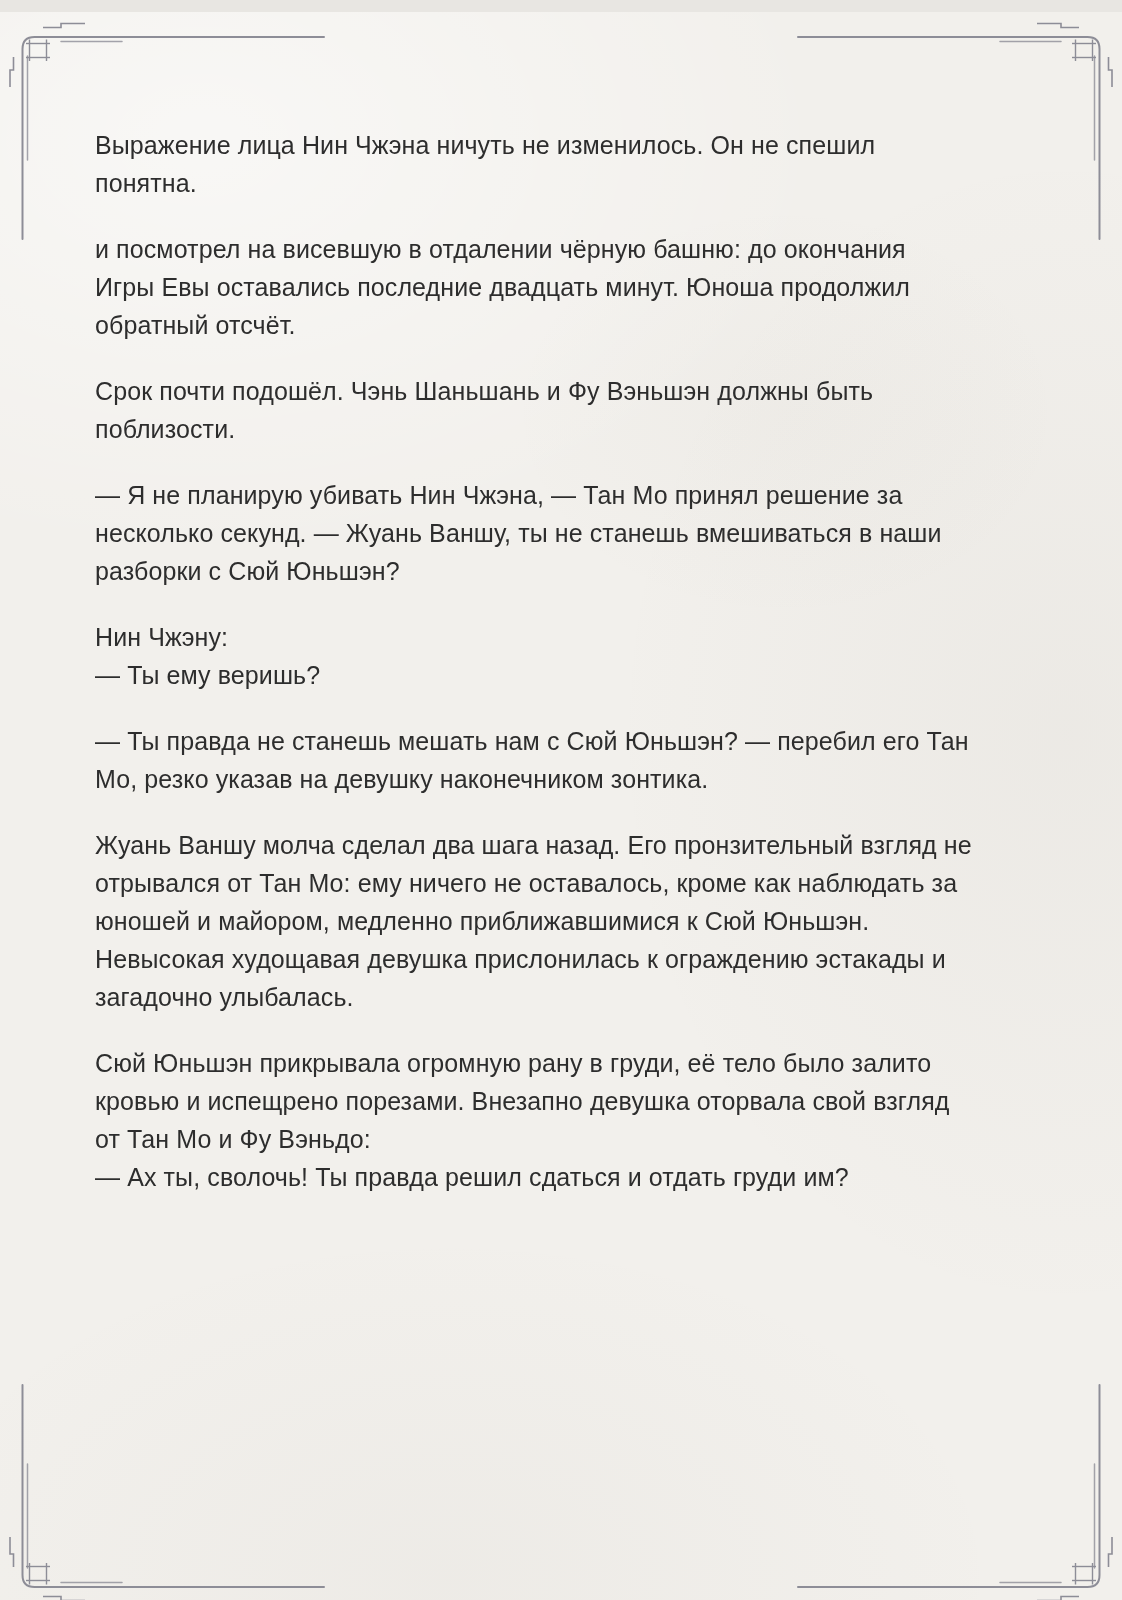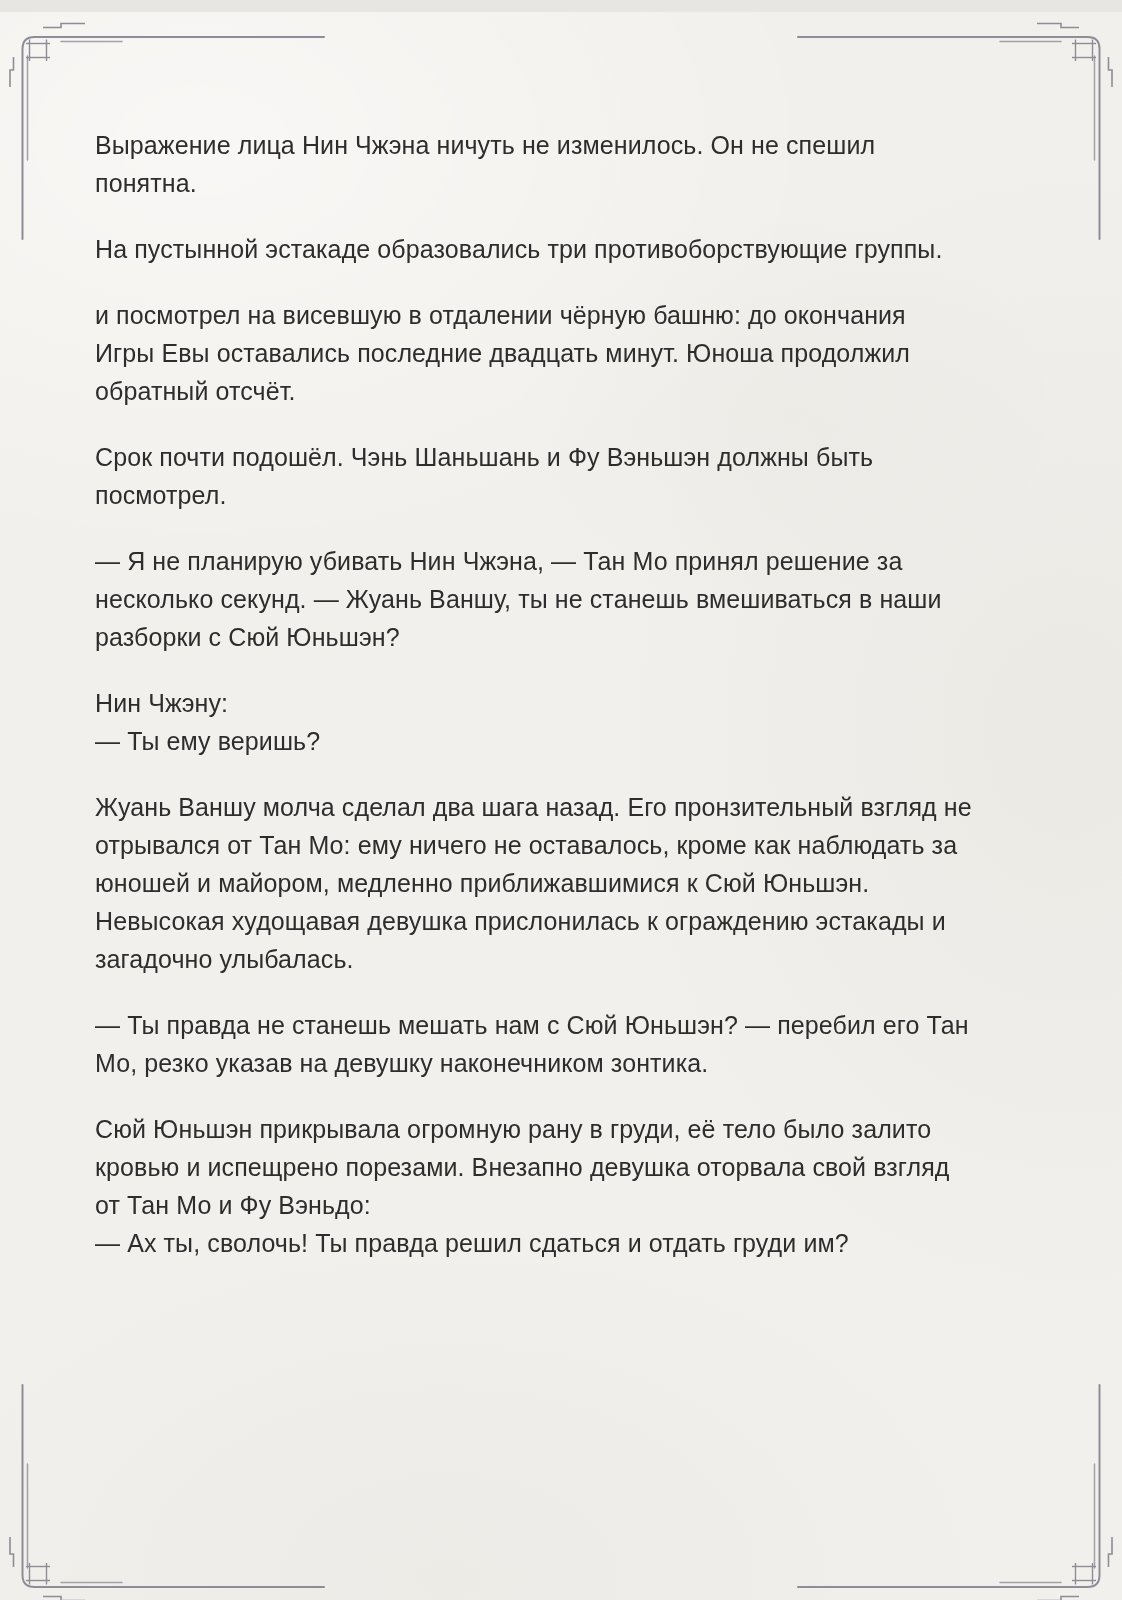--- a/index.html
+++ b/index.html
@@ -110,57 +110,54 @@
     </svg>
   </div>
 
   <main class="text-block">
 
     <p class="para">
       <span class="line">Выражение лица Нин Чжэна ничуть не изменилось. Он не спешил</span>
       <span class="line">понятна.</span>
     </p>
 
-    <p class="para">
-      <span class="line">На пустынной эстакаде образовались три противоборствующие группы.</span>
-    </p>
 
     <p class="para">
       <span class="line">и посмотрел на висевшую в отдалении чёрную башню: до окончания</span>
       <span class="line">Игры Евы оставались последние двадцать минут. Юноша продолжил</span>
       <span class="line">обратный отсчёт.</span>
     </p>
 
     <p class="para">
       <span class="line">Срок почти подошёл. Чэнь Шаньшань и Фу Вэньшэн должны быть</span>
-      <span class="line">посмотрел.</span>
+      <span class="line">поблизости.</span>
     </p>
 
     <p class="para">
       <span class="line">— Я не планирую убивать Нин Чжэна, — Тан Мо принял решение за</span>
       <span class="line">несколько секунд. — Жуань Ваншу, ты не станешь вмешиваться в наши</span>
       <span class="line">разборки с Сюй Юньшэн?</span>
     </p>
 
     <p class="para">
       <span class="line">Нин Чжэну:</span>
       <span class="line">— Ты ему веришь?</span>
     </p>
 
     <p class="para">
+      <span class="line">— Ты правда не станешь мешать нам с Сюй Юньшэн? — перебил его Тан</span>
+      <span class="line">Мо, резко указав на девушку наконечником зонтика.</span>
+    </p>
+
+    <p class="para">
       <span class="line">Жуань Ваншу молча сделал два шага назад. Его пронзительный взгляд не</span>
       <span class="line">отрывался от Тан Мо: ему ничего не оставалось, кроме как наблюдать за</span>
       <span class="line">юношей и майором, медленно приближавшимися к Сюй Юньшэн.</span>
       <span class="line">Невысокая худощавая девушка прислонилась к ограждению эстакады и</span>
       <span class="line">загадочно улыбалась.</span>
-    </p>
-
-    <p class="para">
-      <span class="line">— Ты правда не станешь мешать нам с Сюй Юньшэн? — перебил его Тан</span>
-      <span class="line">Мо, резко указав на девушку наконечником зонтика.</span>
     </p>
 
     <p class="para">
       <span class="line">Сюй Юньшэн прикрывала огромную рану в груди, её тело было залито</span>
       <span class="line">кровью и испещрено порезами. Внезапно девушка оторвала свой взгляд</span>
       <span class="line">от Тан Мо и Фу Вэньдо:</span>
       <span class="line">— Ах ты, сволочь! Ты правда решил сдаться и отдать груди им?</span>
     </p>
 
   </main>

